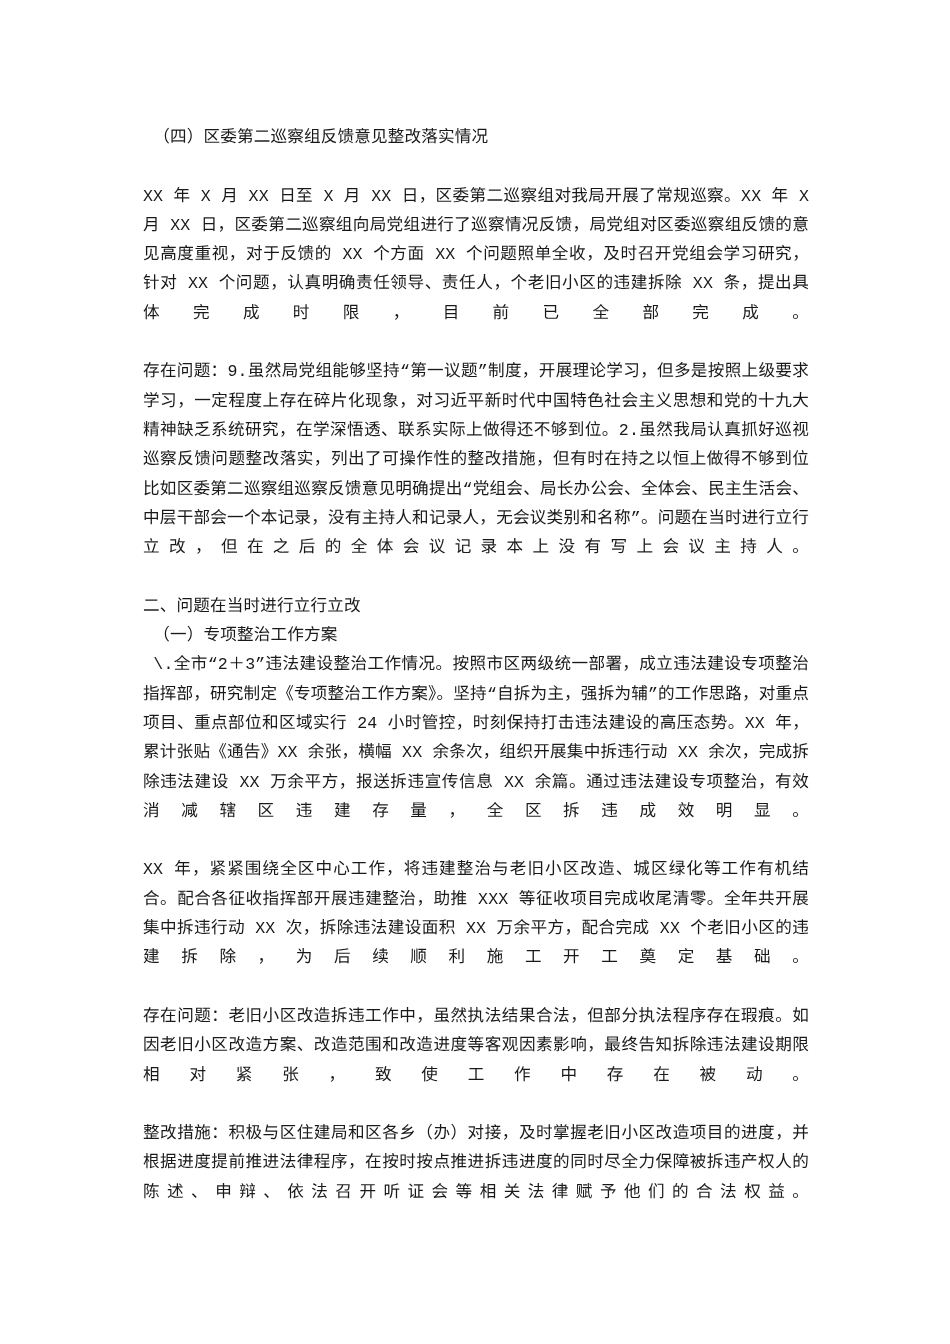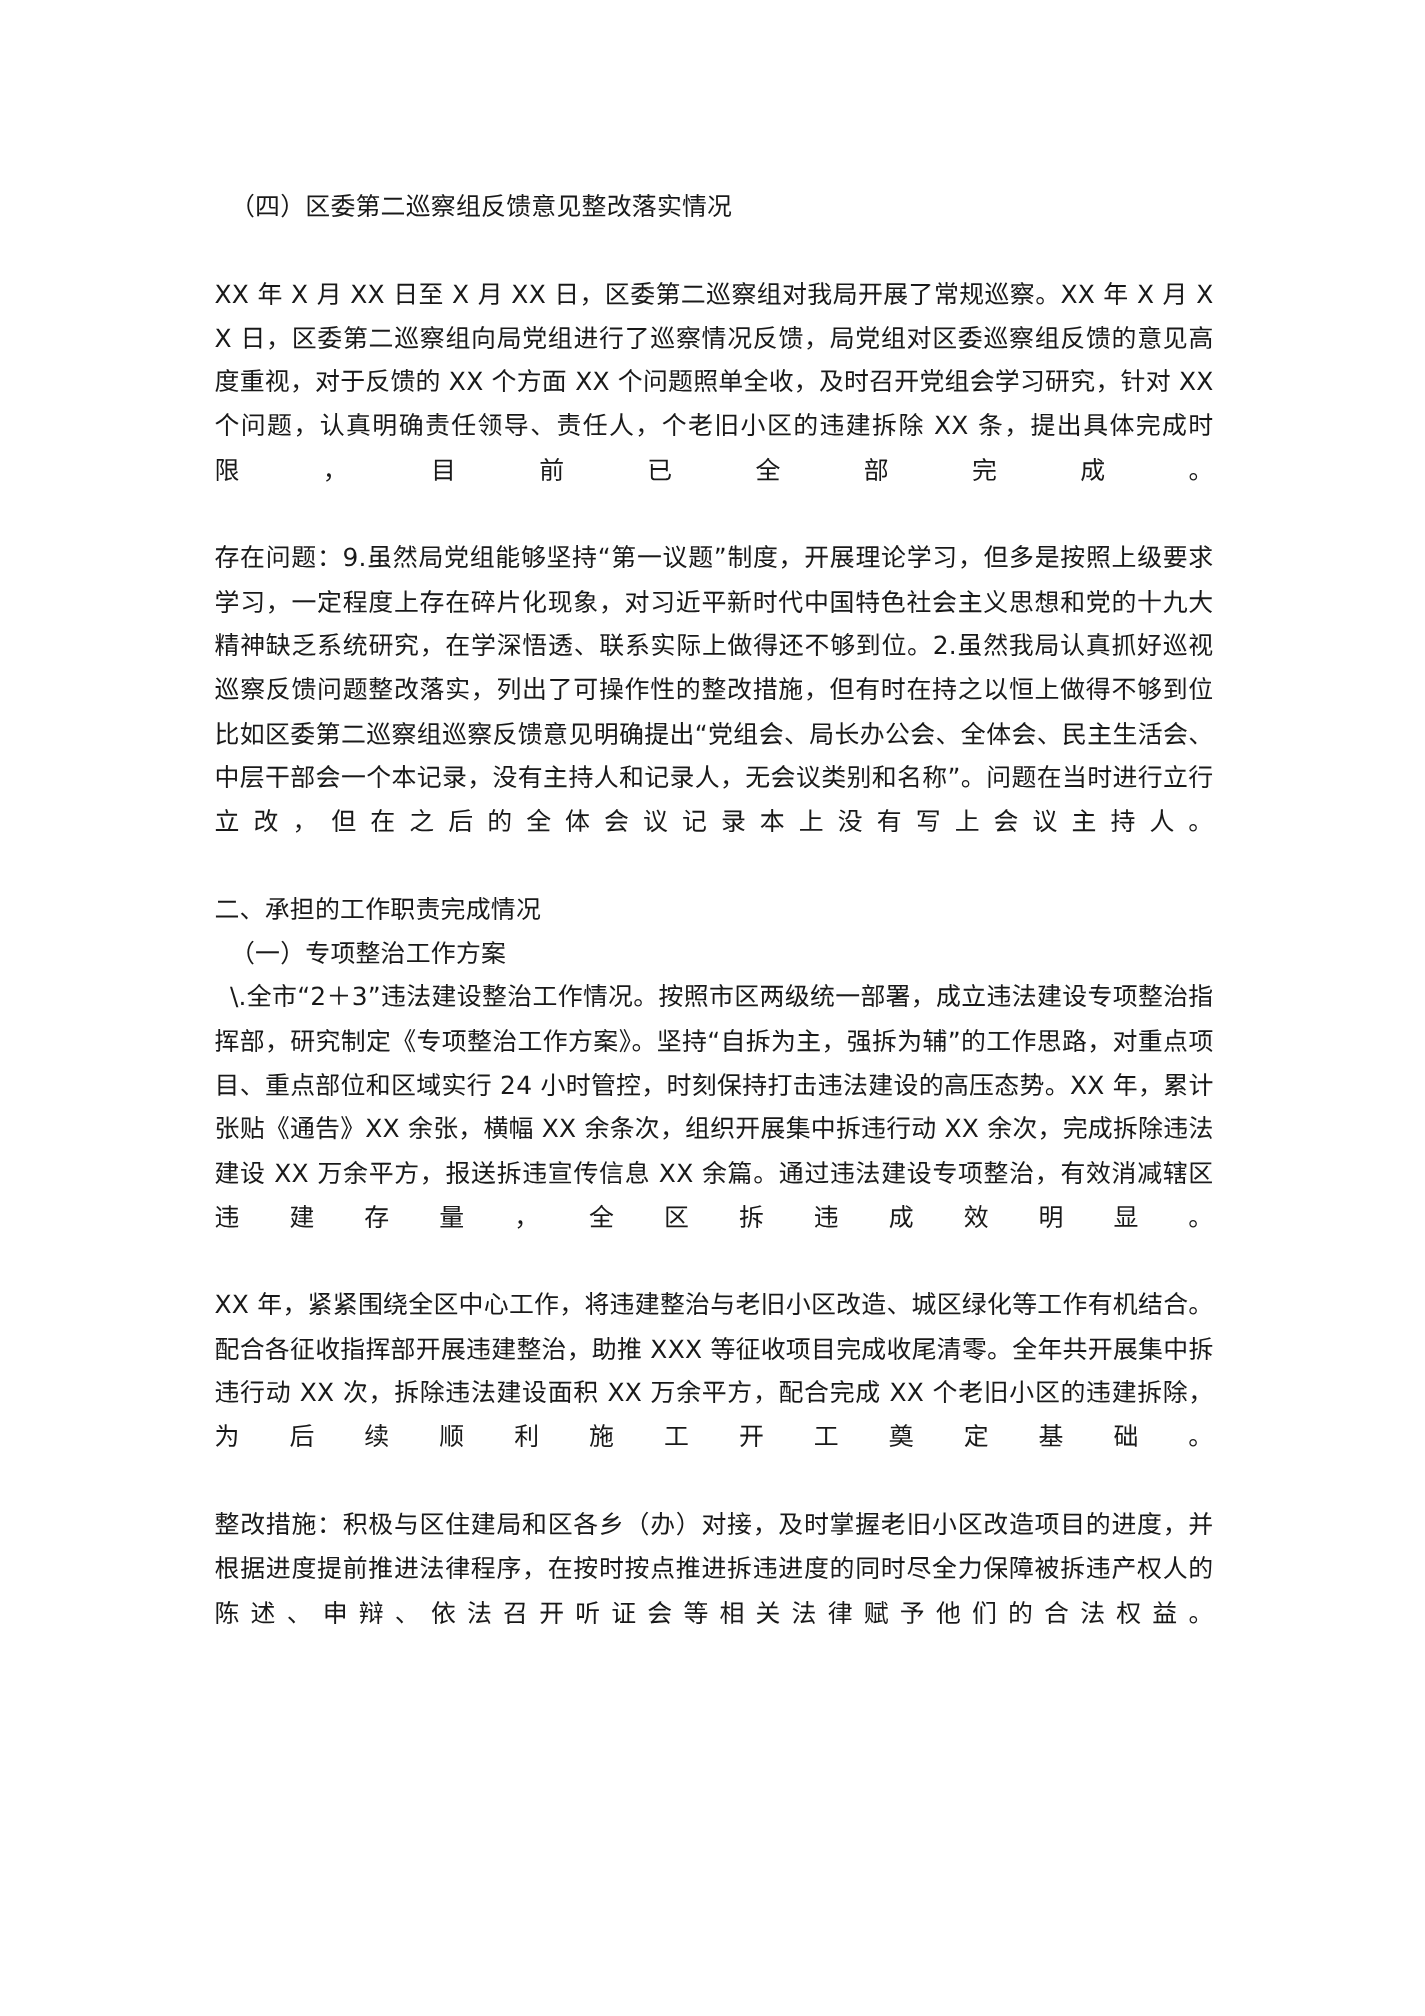--- a/index.html
+++ b/index.html
@@ -52,35 +52,36 @@
     display: inline-block;
     width: 100%;
   }
   p.nojust::after {
     display: none;
   }
 </style>
 </head>
 <body>
 
-<div id="page" style="background: rgb(255, 255, 255);">
+<div id="page" style="background: rgb(255, 255, 255); font-family: Liberation Mono, monospace;">
   <div id="doc-body" style="color: rgb(25, 25, 25);">
 
     <p class="para heading indent1">（四）区委第二巡察组反馈意见整改落实情况</p>
 
     <p class="para">XX 年 X 月 XX 日至 X 月 XX 日，区委第二巡察组对我局开展了常规巡察。XX 年 X 月 XX 日，区委第二巡察组向局党组进行了巡察情况反馈，局党组对区委巡察组反馈的意见高度重视，对于反馈的 XX 个方面 XX 个问题照单全收，及时召开党组会学习研究，针对 XX 个问题，认真明确责任领导、责任人，个老旧小区的违建拆除 XX 条，提出具体完成时限，目前已全部完成。</p>
 
     <p class="para">存在问题：9.虽然局党组能够坚持“第一议题”制度，开展理论学习，但多是按照上级要求学习，一定程度上存在碎片化现象，对习近平新时代中国特色社会主义思想和党的十九大精神缺乏系统研究，在学深悟透、联系实际上做得还不够到位。2.虽然我局认真抓好巡视巡察反馈问题整改落实，列出了可操作性的整改措施，但有时在持之以恒上做得不够到位比如区委第二巡察组巡察反馈意见明确提出“党组会、局长办公会、全体会、民主生活会、中层干部会一个本记录，没有主持人和记录人，无会议类别和名称”。问题在当时进行立行立改，但在之后的全体会议记录本上没有写上会议主持人。</p>
 
 
-    <p class="para heading nojust">二、承担的工作职责完成情况</p>
+    <p class="para heading nojust">二、问题在当时进行立行立改</p>
 
     <p class="para heading nojust indent1">（一）专项整治工作方案</p>
 
     <p class="para indent1">\.全市“2＋3”违法建设整治工作情况。按照市区两级统一部署，成立违法建设专项整治指挥部，研究制定《专项整治工作方案》。坚持“自拆为主，强拆为辅”的工作思路，对重点项目、重点部位和区域实行 24 小时管控，时刻保持打击违法建设的高压态势。XX 年，累计张贴《通告》XX 余张，横幅 XX 余条次，组织开展集中拆违行动 XX 余次，完成拆除违法建设 XX 万余平方，报送拆违宣传信息 XX 余篇。通过违法建设专项整治，有效消减辖区违建存量，全区拆违成效明显。</p>
 
     <p class="para">XX 年，紧紧围绕全区中心工作，将违建整治与老旧小区改造、城区绿化等工作有机结合。配合各征收指挥部开展违建整治，助推 XXX 等征收项目完成收尾清零。全年共开展集中拆违行动 XX 次，拆除违法建设面积 XX 万余平方，配合完成 XX 个老旧小区的违建拆除，为后续顺利施工开工奠定基础。</p>
 
+    <p class="para">存在问题：老旧小区改造拆违工作中，虽然执法结果合法，但部分执法程序存在瑕痕。如因老旧小区改造方案、改造范围和改造进度等客观因素影响，最终告知拆除违法建设期限相对紧张，致使工作中存在被动。</p>
 
     <p class="para">整改措施：积极与区住建局和区各乡（办）对接，及时掌握老旧小区改造项目的进度，并根据进度提前推进法律程序，在按时按点推进拆违进度的同时尽全力保障被拆违产权人的陈述、申辩、依法召开听证会等相关法律赋予他们的合法权益。</p>
 
   </div>
 </div>
 
 </body></html>

